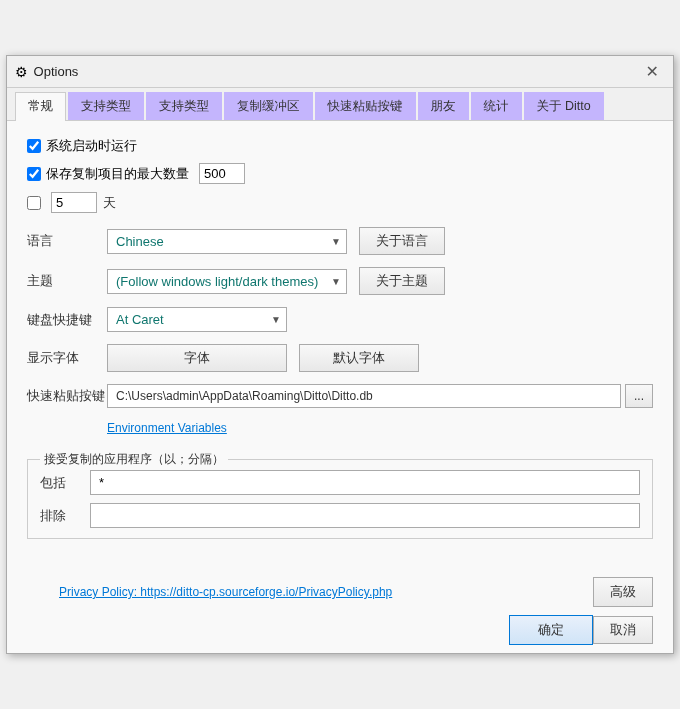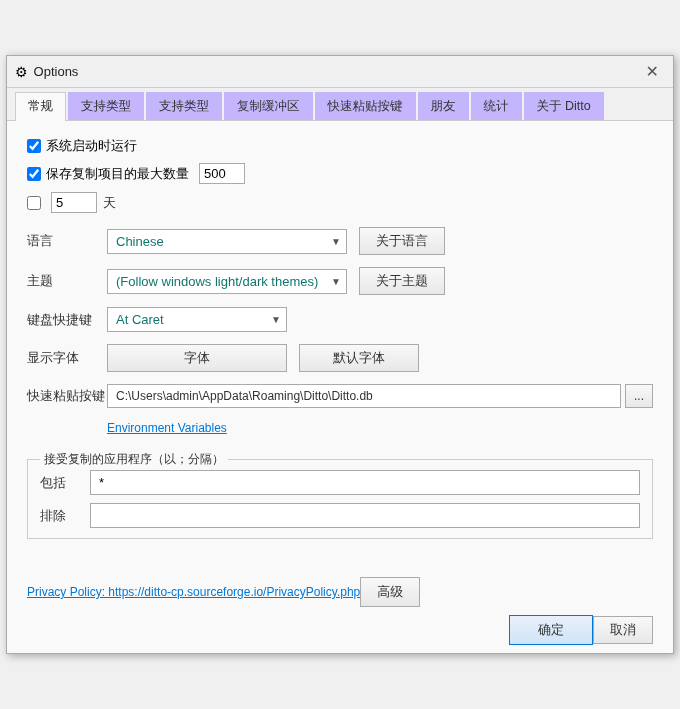--- a/index.html
+++ b/index.html
@@ -357,21 +357,21 @@
         <input type="text" class="group-field-input" value="*" style="">
       </div>
       <div class="group-field-row">
         <span class="group-field-label">排除</span>
         <input type="text" class="group-field-input" value="" style="">
       </div>
     </div>
   </div>
 
   <div class="footer-bar">
-    <div style="display:flex; align-items:center;">
+    <div style="display:flex; justify-content:space-between; align-items:center;margin-left:32px;">
       <a class="privacy-link" href="#">Privacy Policy: https://ditto-cp.sourceforge.io/PrivacyPolicy.php</a>
       <button class="btn-advanced">高级</button>
     </div>
     <div class="footer-buttons">
       <button class="btn-primary">确定</button>
       <button class="btn">取消</button>
     </div>
   </div>
 </div>
 

